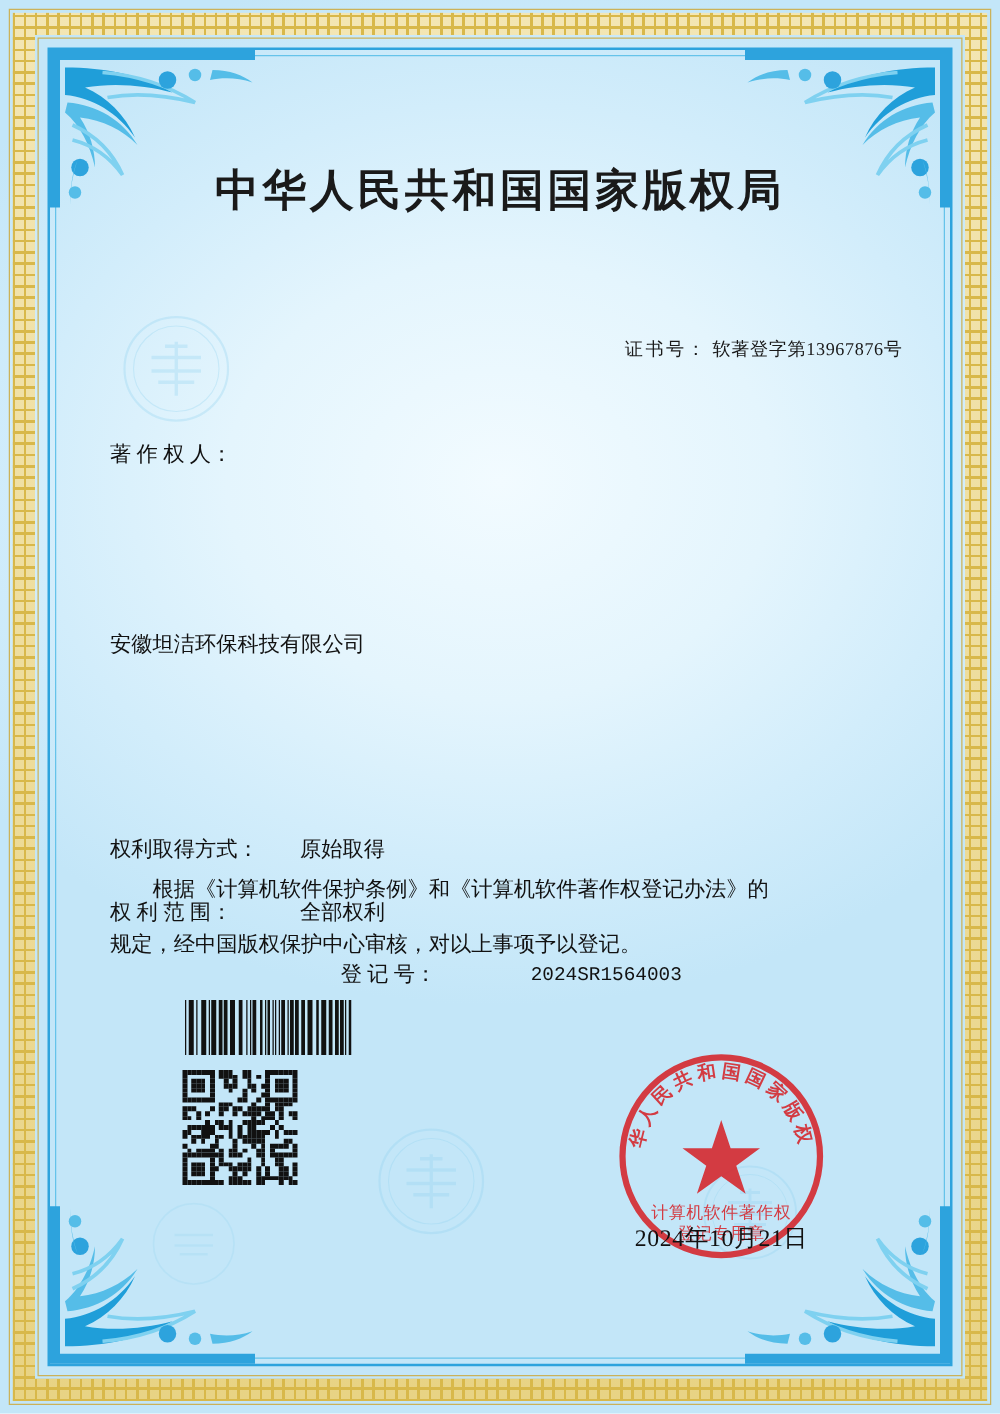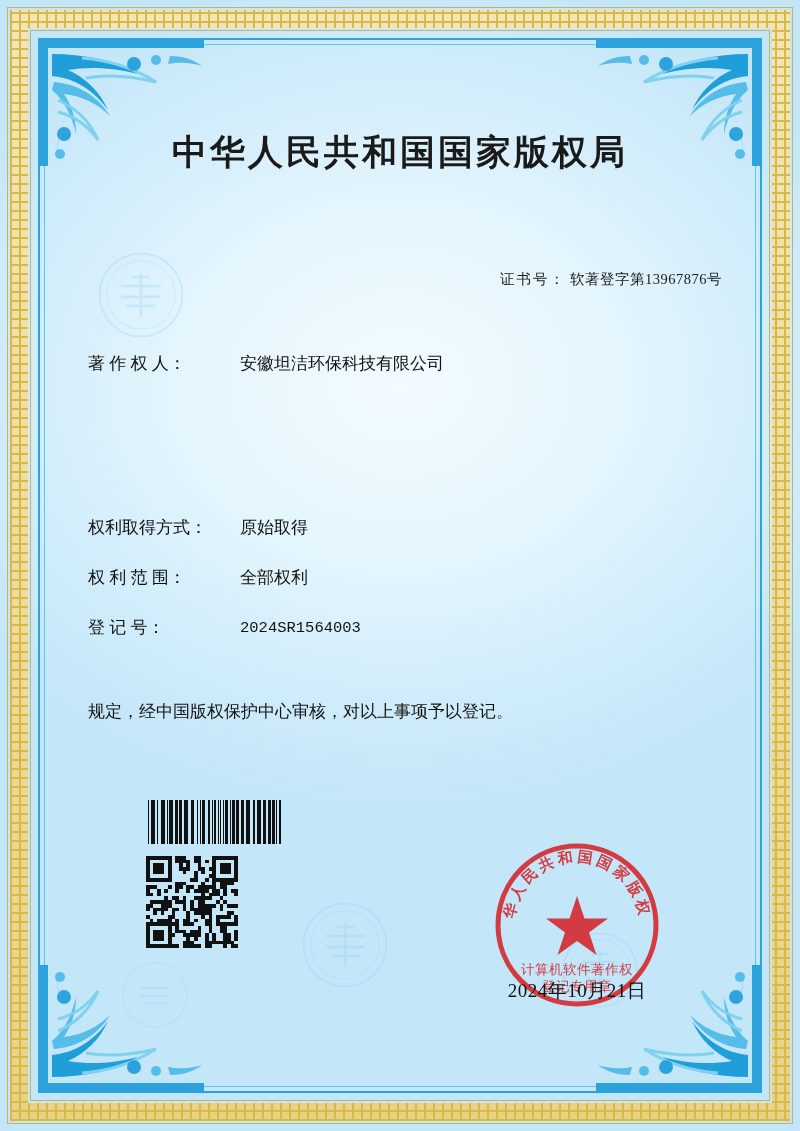--- a/index.html
+++ b/index.html
@@ -362,43 +362,44 @@
     </div>
 
     <div class="cert-no">
       <span class="lbl">证书号：</span>
       <span>软著登字第13967876号</span>
     </div>
 
     <div class="fields">
 
 
-      <div class="field-row" style="margin-top:34px;">
+      <div class="field-row" style="margin-top:34px;flex-direction:column;">
         <div class="field-label">著 作 权 人：</div>
         <div class="field-value">安徽坦洁环保科技有限公司</div>
       </div>
 
       <div class="field-row" id="field-rights-method">
         <div class="field-label">权利取得方式：</div>
         <div class="field-value">原始取得</div>
       </div>
 
       <div class="field-row" style="margin-top:26px;">
         <div class="field-label">权 利 范 围：</div>
         <div class="field-value">全部权利</div>
       </div>
 
-      <div class="field-row" style="margin-top:26px;">
+      <div class="field-row" style="margin-top:26px;justify-content:center;">
         <div class="field-label">登 记 号：</div>
         <div class="field-value mono">2024SR1564003</div>
       </div>
 
     </div>
 
     <div class="paragraph">
+      <div><span class="indent"></span><span>根据《计算机软件保护条例》和《计算机软件著作权登记办法》的</span></div>
       <div>规定，经中国版权保护中心审核，对以上事项予以登记。</div>
     </div>
 
     <div class="barcode" id="barcode">
         <i style="width: 1px; margin-right: 2px;"></i>
         <i style="width: 4px; margin-right: 2px;"></i>
         <i style="width: 1px; margin-right: 3px;"></i>
         <i style="width: 4px; margin-right: 2px;"></i>
         <i style="width: 2px; margin-right: 1px;"></i>
         <i style="width: 4px; margin-right: 2px;"></i>

